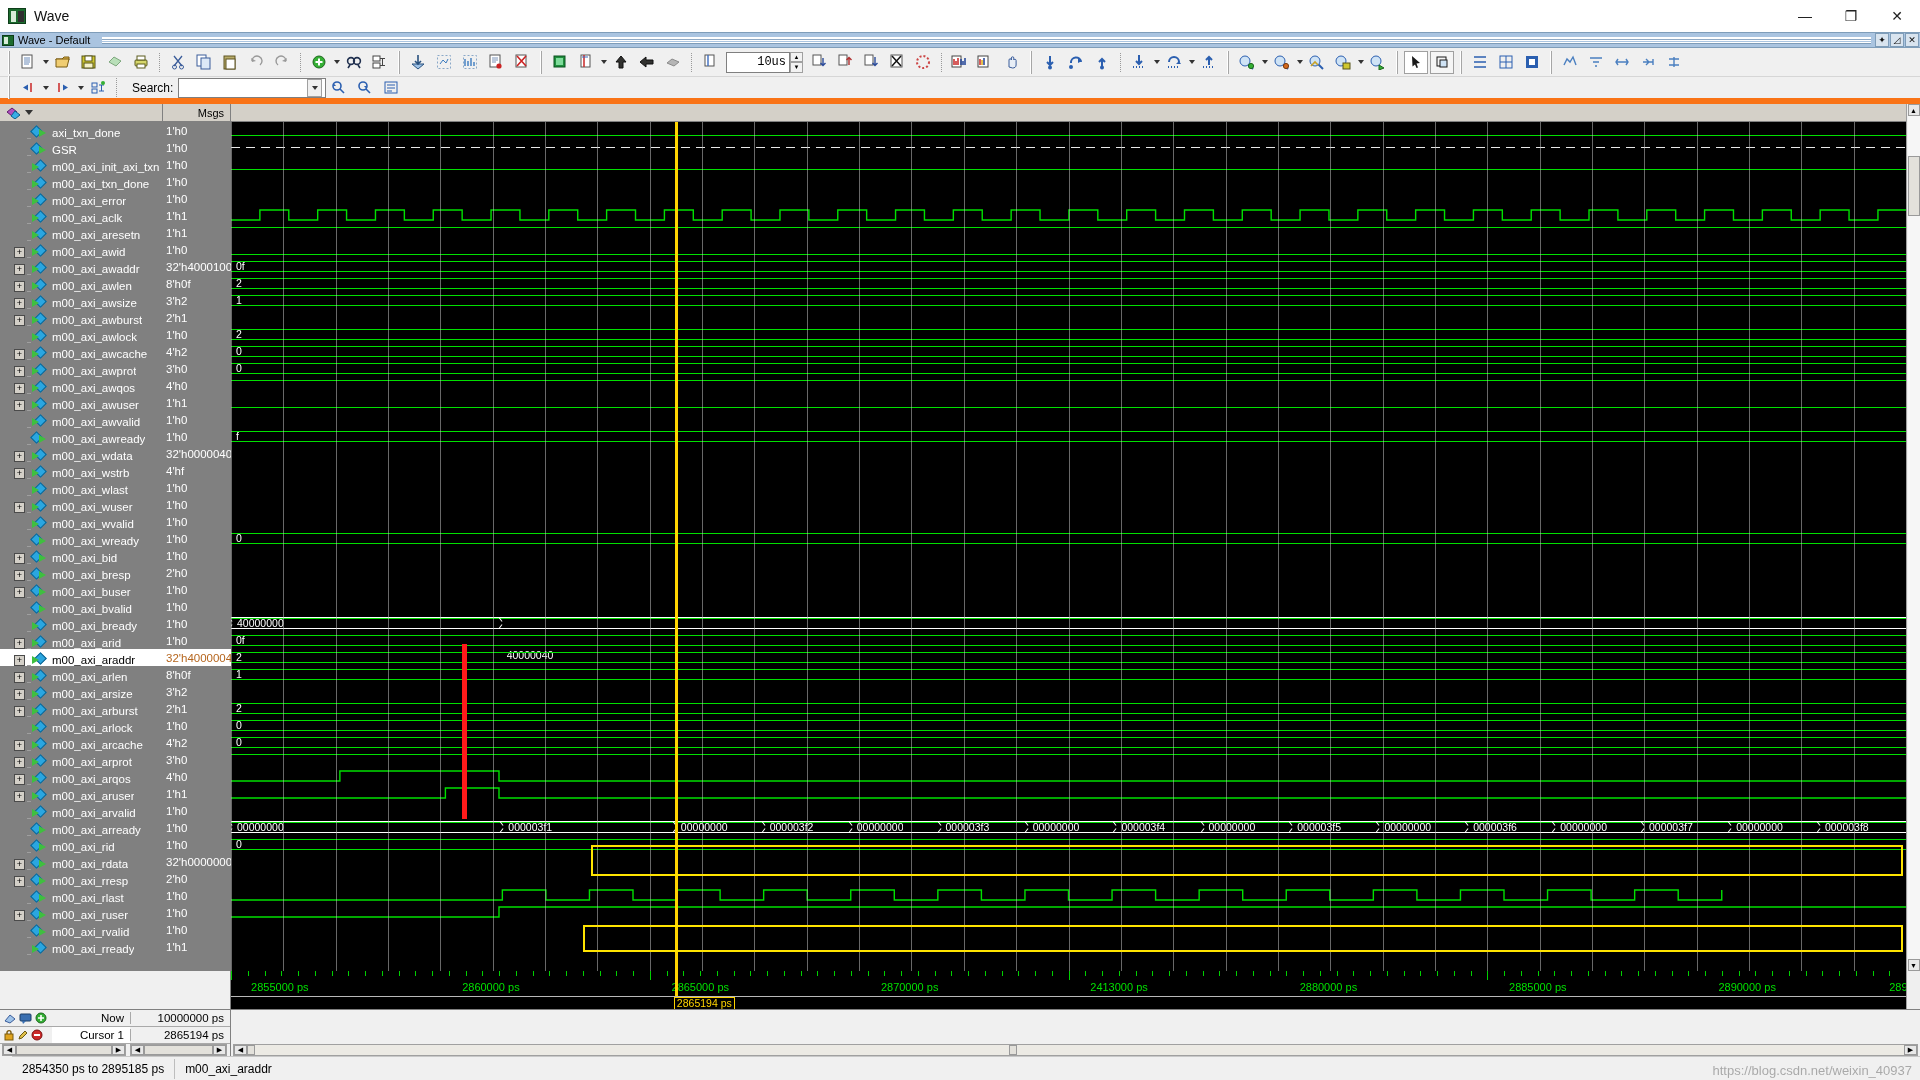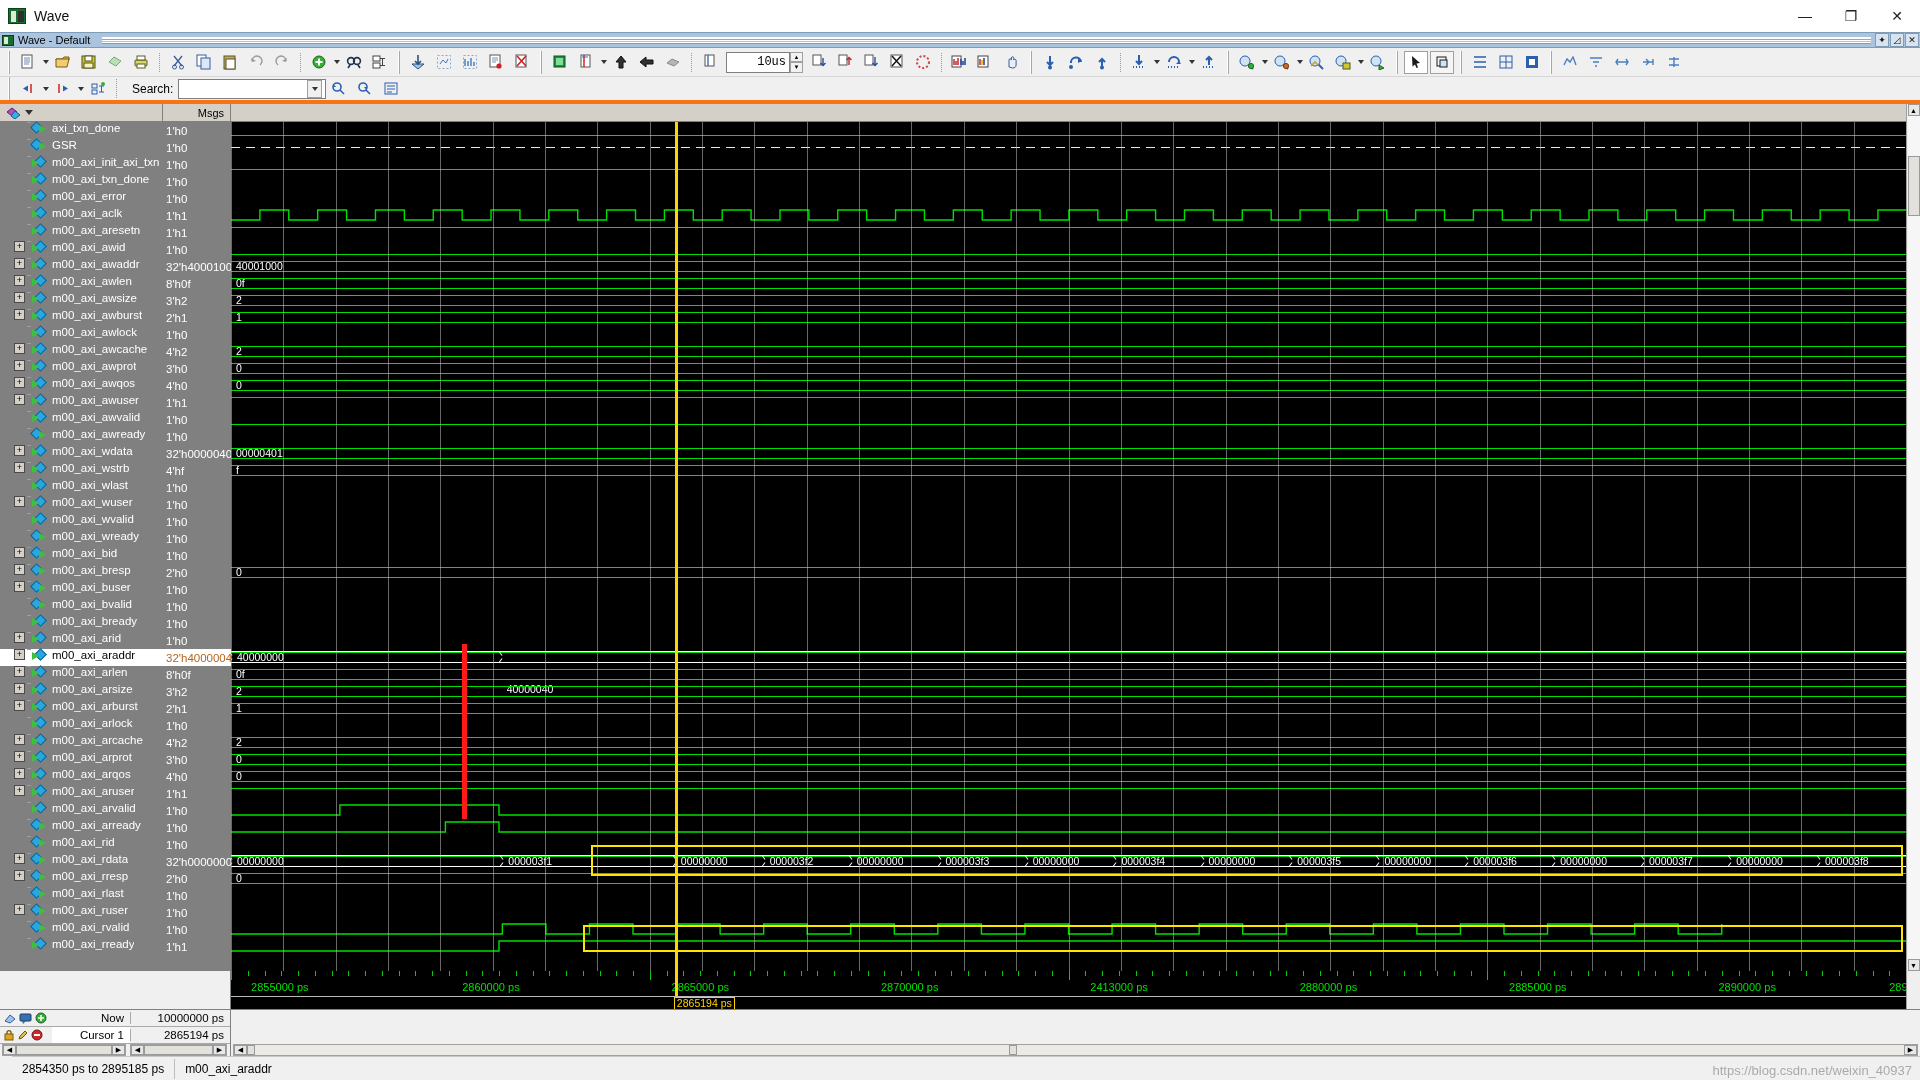--- a/index.html
+++ b/index.html
@@ -85,21 +85,21 @@
     width: 64px; height: 21px; background: #fff; border: 1px solid #7f7f7f;
     display: flex; align-items: center; justify-content: flex-end; padding-right: 3px;
     font-family: "Liberation Mono", monospace; font-size: 12px; color: #000; margin: 0 0 0 3px; flex: none;
   }
   .spinner { width: 13px; height: 21px; display: flex; flex-direction: column; margin-right: 3px; flex: none; }
   .spinner div { flex: 1; border: 1px solid #a0a0a0; background: #f2f2f2; display:flex; align-items:center; justify-content:center; font-size: 6px;}
 
   
   .searchbar {
     flex: 0 0 27px; height: 27px; background: #f0f0f0; display: flex; align-items: center;
-    padding-left: 3px; border-bottom: 4px solid #f97316;
+    padding-left: 3px; border-bottom: 6px solid #f97316;
   }
   .searchbar .lbl { margin: 0 5px 0 10px; font-size: 12px; }
   .searchinput {
     width: 148px; height: 20px; background: #fff; border: 1px solid #7f7f7f;
     display: flex; align-items: center; padding: 0 3px; font-size: 12px;
   }
   .searchinput .cb-arrow {
     margin-left: auto; width: 15px; height: 18px; background: #f0f0f0; border: 1px solid #a0a0a0;
     display: flex; align-items: center; justify-content: center;
   }
@@ -117,21 +117,21 @@
     height: 18px; background: #d4d0c8; border-bottom: 1px solid #808080;
     display: flex; align-items: center; font-size: 11px; flex: none;
   }
   .colhdr.names { padding-left: 6px; border-right: 1px solid #808080; }
   .colhdr.values { justify-content: flex-end; padding-right: 6px; border-right: 1px solid #808080;}
   .colhdr.waves { background: #d4d0c8; }
 
   .rowzone { position: relative; }
 
   .srow {
-    height: 17px; display: flex; align-items: flex-start; font-size: 11.5px;
+    height: 17px; display: flex; align-items: flex-end; font-size: 11.5px;
     color: #ffffff; white-space: nowrap; padding-left: 14px;
   }
   .srow.sel { background: #ffffff; color: #000; }
   .srow .plus {
     width: 11px; height: 11px; border: 1px solid #4b4b4b; background: #d4d0c8;
     display: flex; align-items: center; justify-content: center;
     font-size: 9px; line-height: 9px; color: #000; margin-right: 2px; flex: none;
   }
   .srow .plus.hidden { visibility: hidden; }
   .srow .dash { width: 4px; height: 1px; background: #9f9f9f; flex: none; }
@@ -1193,25 +1193,20 @@
             </div>
             <div class="wrow">
               <div class="greenline hi"></div>
             </div>
             <div class="wrow">
               <div class="greenline lo"></div>
             </div>
             <div class="wrow">
               <div class="greenline hi"></div>
               <div class="greenline lo"></div>
-              <div class="busval" style="left: 2px;">40001000</div>
-            </div>
-            <div class="wrow">
-              <div class="greenline hi"></div>
-              <div class="greenline lo"></div>
               <div class="busval" style="left: 2px;">0f</div>
             </div>
             <div class="wrow">
               <div class="greenline hi"></div>
               <div class="greenline lo"></div>
               <div class="busval" style="left: 2px;">2</div>
             </div>
             <div class="wrow">
               <div class="greenline hi"></div>
               <div class="greenline lo"></div>
@@ -1233,25 +1228,20 @@
               <div class="greenline lo"></div>
               <div class="busval" style="left: 2px;">0</div>
             </div>
             <div class="wrow">
               <div class="greenline hi"></div>
             </div>
             <div class="wrow">
               <div class="greenline lo"></div>
             </div>
             <div class="wrow"></div>
-            <div class="wrow">
-              <div class="greenline hi"></div>
-              <div class="greenline lo"></div>
-              <div class="busval" style="left: 2px;">00000401</div>
-            </div>
             <div class="wrow">
               <div class="greenline hi"></div>
               <div class="greenline lo"></div>
               <div class="busval" style="left: 2px;">f</div>
             </div>
             <div class="wrow"></div>
             <div class="wrow"></div>
             <div class="wrow"></div>
             <div class="wrow"></div>
             <div class="wrow"></div>

